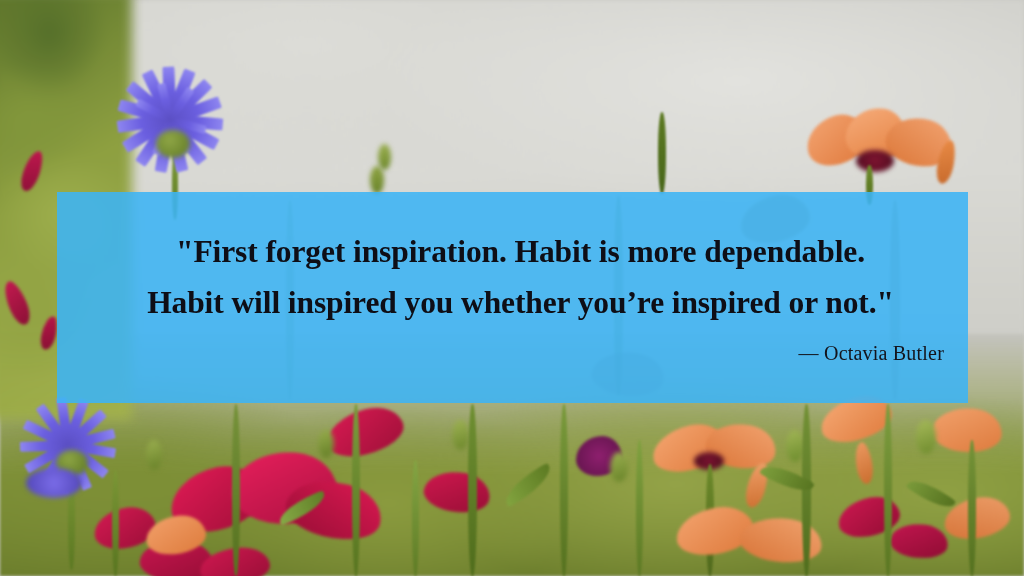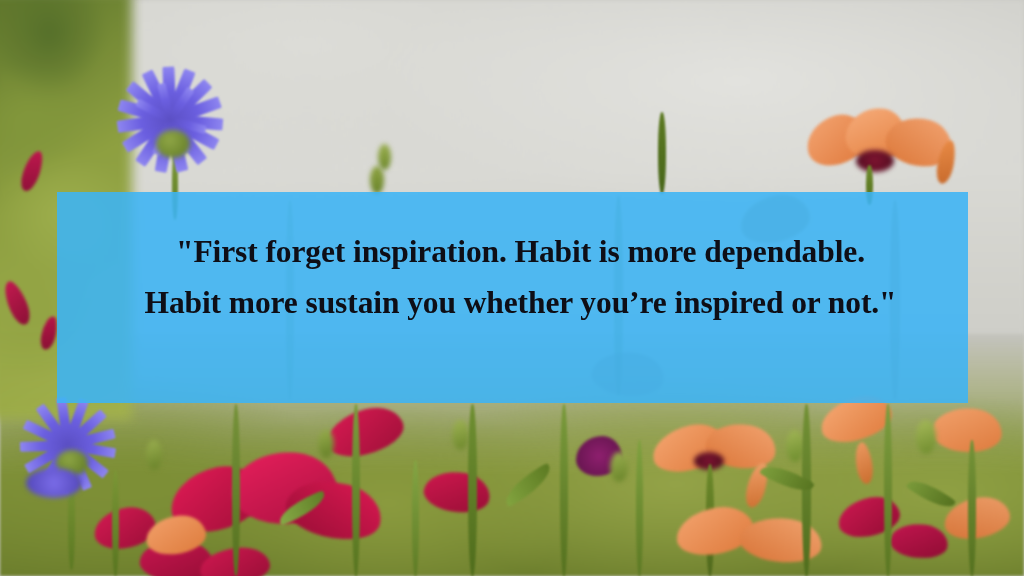--- a/index.html
+++ b/index.html
@@ -244,16 +244,17 @@
     <div class="stem" style="left:412px;top:460px;width:7px;height:116px;background:linear-gradient(180deg,#84a544,#5e7b25);"></div>
 
     <div class="leaf" style="left:500px;top:476px;width:56px;height:18px;background:linear-gradient(90deg,#82a33f,#5c7a22);transform:rotate(-32deg);"></div>
     <div class="leaf" style="left:760px;top:470px;width:54px;height:17px;background:linear-gradient(90deg,#7d9e3c,#577420);transform:rotate(28deg);"></div>
     <div class="leaf" style="left:276px;top:500px;width:52px;height:16px;background:linear-gradient(90deg,#86a946,#5f7e26);transform:rotate(-24deg);"></div>
     <div class="leaf" style="left:906px;top:486px;width:50px;height:16px;background:linear-gradient(90deg,#7a9a3a,#55711f);transform:rotate(34deg);"></div>
   </div>
 
   <div class="quote-card">
     <p class="quote-text quote-line-1">"First forget inspiration. Habit is more dependable.</p>
-    <p class="quote-text quote-line-2">Habit more sustain you whether you’re inspired or not."</p>
+    <p class="quote-text quote-line-2">Habit will inspired you whether you’re inspired or not."</p>
+    <p class="attribution">— Octavia Butler</p>
   </div>
 
 </div>
 
 </body></html>

